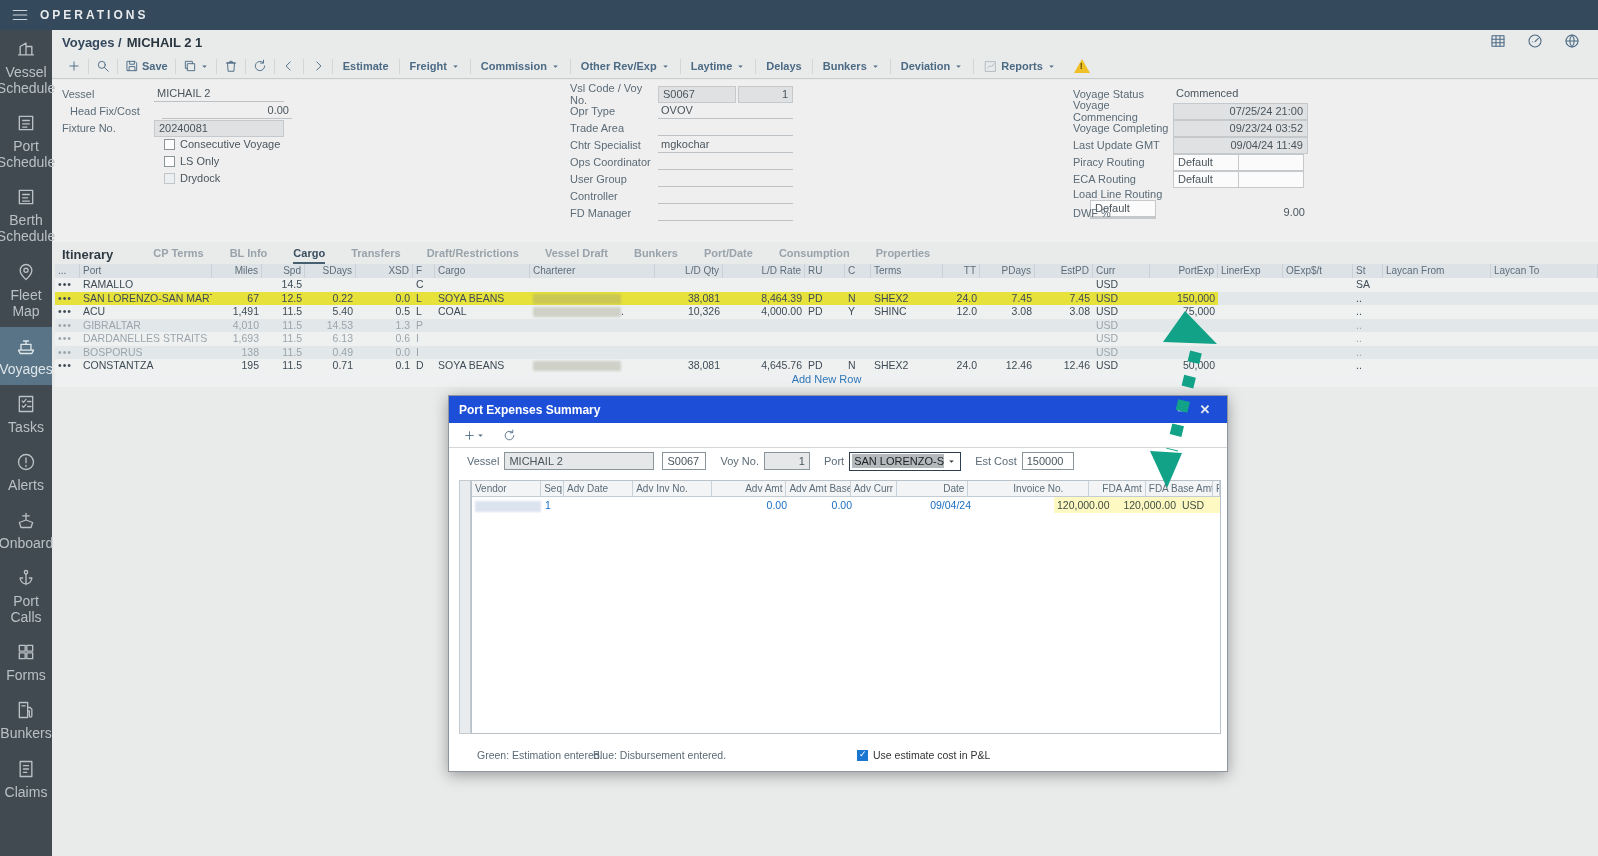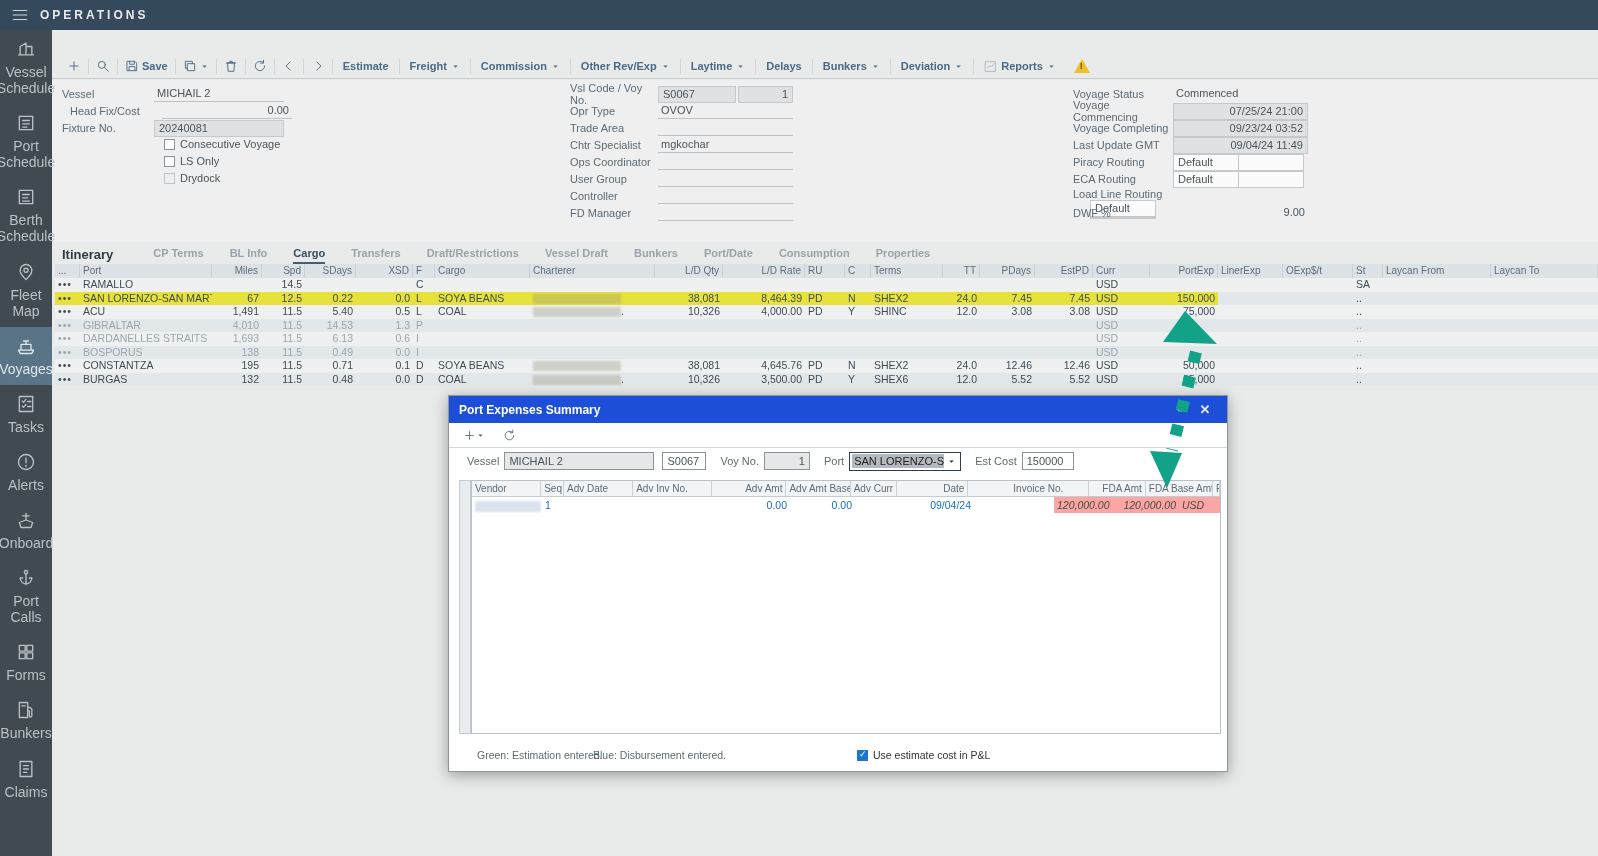--- a/index.html
+++ b/index.html
@@ -103,21 +103,21 @@
     overflow:hidden; max-width:92px; }
   .m-select svg { width:9px; height:9px; margin:0 3px; color:#333; }
   .m-grid { position:absolute; left:10px; top:84px; width:762px; height:254px; }
   .m-selstrip { position:absolute; left:0; top:0; bottom:0; width:12px; background:#e9ecee; border:1px solid #c3cbd1; }
   .m-table { position:absolute; left:12px; top:0; right:0; bottom:0; border:1px solid #b9c2c9; background:#fff; }
   .m-ghead { display:flex; background:#f2f4f6; height:16px; border-bottom:1px solid #c3ccd3; }
   .m-ghead .gc { font-size:10px; color:#5d6d79; border-right:1px solid #c9d2d9; padding:2px 3px 0;
     white-space:nowrap; overflow:hidden; }
   .m-grow { display:flex; height:16px; }
   .m-grow .gc { font-size:10.5px; line-height:16px; padding:0 3px; color:#1b6ec2; white-space:nowrap; overflow:hidden; }
-  .m-grow .gc.fda { background:#fca5a5; color:#414d42;font-style:italic; }
+  .m-grow .gc.fda { background:#fef9c3; color:#414d42; }
   .vendorblur { display:inline-block; width:66px; height:11px; vertical-align:middle; background:#dbe3ef;
     filter:blur(0.8px); }
   .m-legend { position:absolute; left:0; bottom:8px; right:0; height:14px; color:#5b6b77; font-size:10.5px; }
   .m-legend .lg { position:absolute; left:28px; }
   .m-legend .lb { position:absolute; left:144px; }
   .m-cbwrap { position:absolute; left:408px; top:0; display:flex; gap:5px; align-items:center; color:#333; cursor:pointer; }
 
   .arrow-overlay { position:absolute; left:0; top:0; width:1598px; height:856px; z-index:50; pointer-events:none; }
 </style>
 </head>
@@ -214,20 +214,39 @@
       <div class="side-item">
         <span class="side-icon"><svg class="" viewBox="0 0 24 24" fill="none" stroke="currentColor" stroke-width="1.6" stroke-linecap="round" stroke-linejoin="round">
             <rect x="5" y="3" width="14" height="18"></rect>
             <path d="M9 8h6M9 12h6M9 16h4"></path>
           </svg></span>
         <span class="side-label">Claims</span>
       </div>
     </div>
 
   <div class="content">
+    <div class="pagehead">
+      <span class="crumb">
+        <span>Voyages /</span><span class="t">MICHAIL 2 1</span>
+      </span>
+      <span class="ph-icons" id="phicons">
+          <span><svg class="" viewBox="0 0 24 24" fill="none" stroke="currentColor" stroke-width="1.6" stroke-linecap="round" stroke-linejoin="round">
+              <rect x="3" y="4" width="18" height="16"></rect>
+              <path d="M3 9.3h18M3 14.6h18M9 4v16M15 4v16"></path>
+            </svg></span>
+          <span><svg class="" viewBox="0 0 24 24" fill="none" stroke="currentColor" stroke-width="1.6" stroke-linecap="round" stroke-linejoin="round">
+              <circle cx="12" cy="12" r="9"></circle>
+              <path d="M12 13l5-5M8 13h0"></path>
+            </svg></span>
+          <span><svg class="" viewBox="0 0 24 24" fill="none" stroke="currentColor" stroke-width="1.6" stroke-linecap="round" stroke-linejoin="round">
+              <circle cx="12" cy="12" r="9"></circle>
+              <path d="M3 12h18M12 3a14 14 0 0 1 0 18M12 3a14 14 0 0 0 0 18"></path>
+            </svg></span>
+        </span>
+    </div>
 
     <div class="toolbar" id="toolbar">
         <span class="tb-ico">
           <svg class="" viewBox="0 0 24 24" fill="none" stroke="currentColor" stroke-width="1.6" stroke-linecap="round" stroke-linejoin="round">
             <path d="M12 5v14M5 12h14"></path>
           </svg>
         </span>
         <span class="tb-sep"></span>
         <span class="tb-ico">
           <svg class="" viewBox="0 0 24 24" fill="none" stroke="currentColor" stroke-width="1.6" stroke-linecap="round" stroke-linejoin="round">
@@ -687,20 +706,21 @@
           <span class="gc r" style="width: 58px;">5.52</span>
           <span class="gc" style="width: 57px;">USD</span>
           <span class="gc r" style="width: 68px;">65,000</span>
           <span class="gc" style="width: 65px;"></span>
           <span class="gc" style="width: 70px;"></span>
           <span class="gc" style="width: 30px;">..</span>
           <span class="gc" style="width: 108px;"></span>
           <span class="gc" style="flex: 1 1 0%;"></span>
         </div>
       </div>
+    <div class="addrow"><span>Add New Row</span></div>
   </div>
 
   <div class="modal">
     <div class="m-head">
       <span class="m-title">Port Expenses Summary</span>
       <span class="m-min">–</span>
       <span class="m-close">✕</span>
     </div>
     <div class="m-toolbar">
       <span class="tbi">

